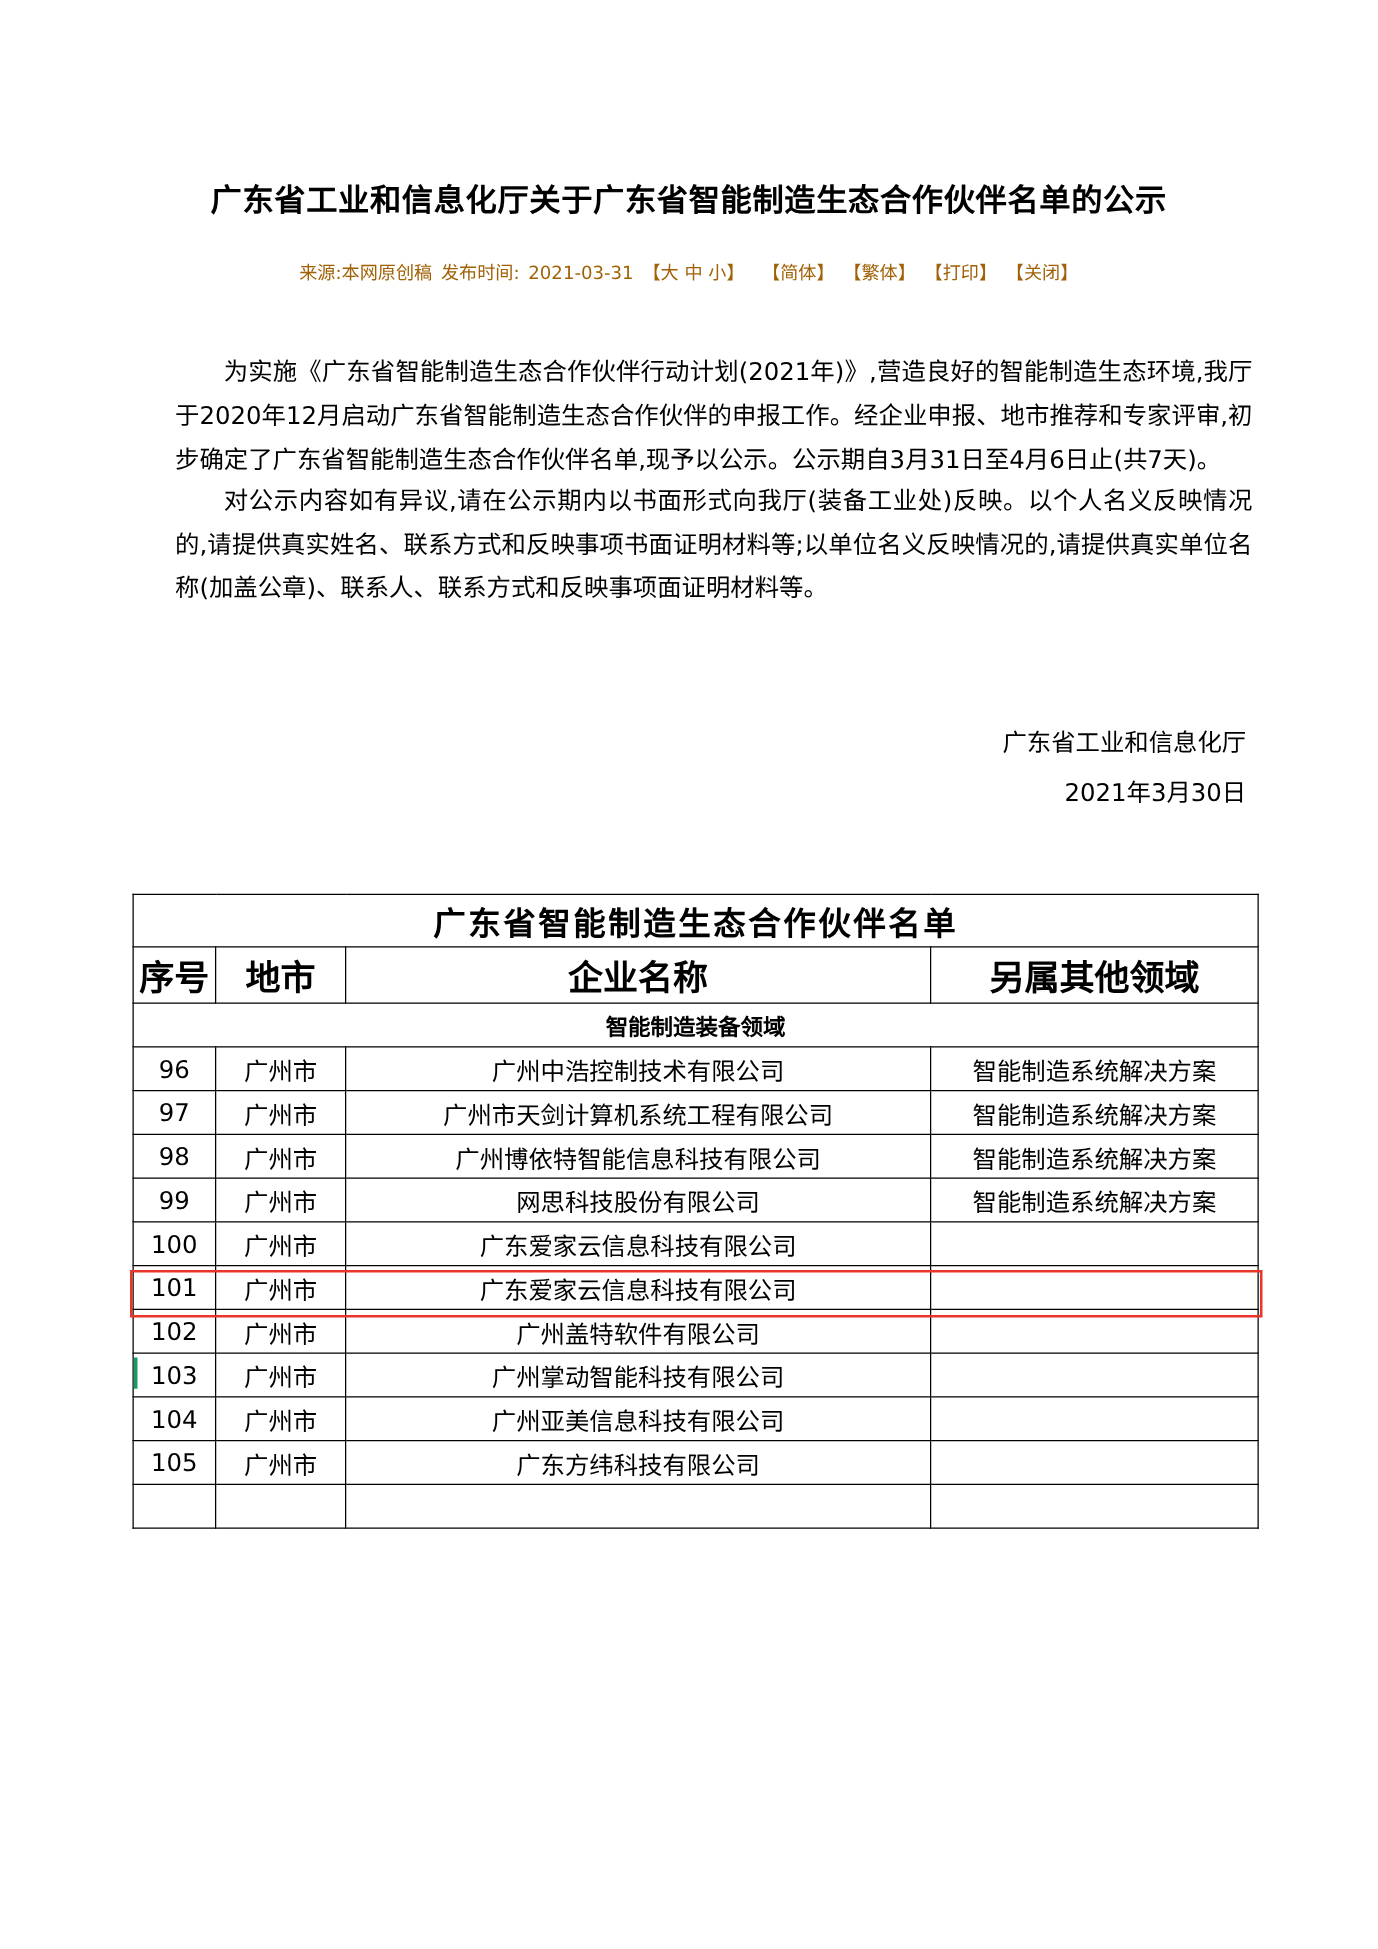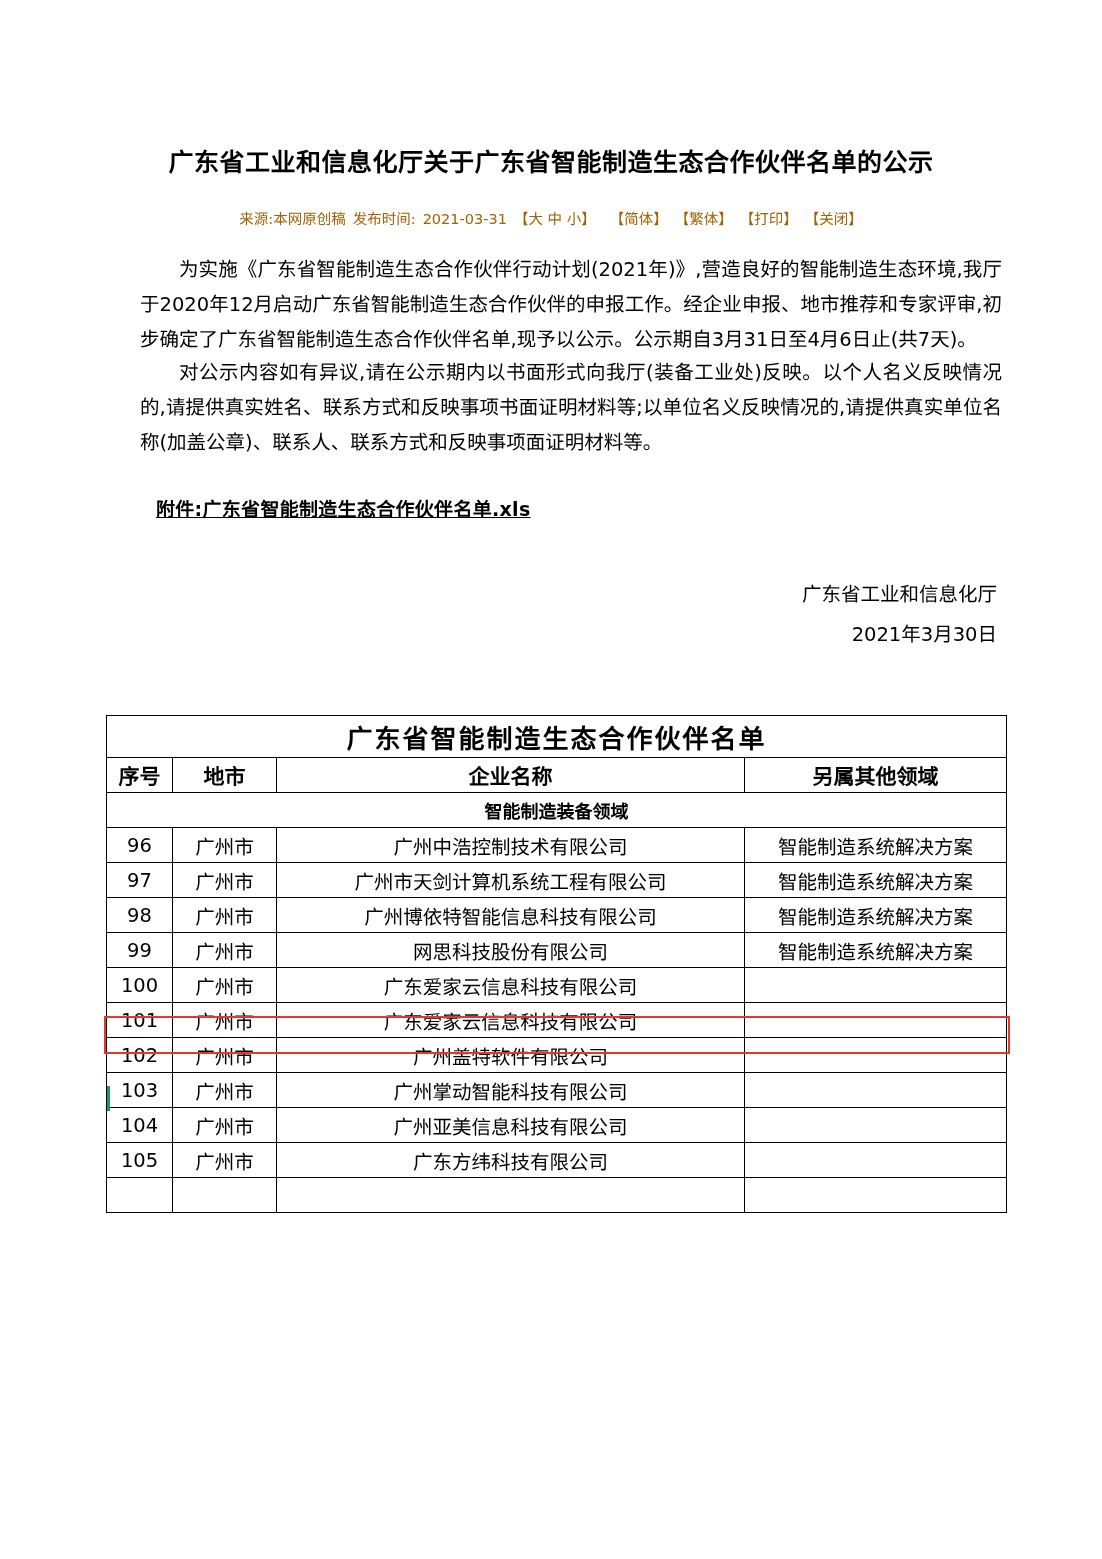--- a/index.html
+++ b/index.html
@@ -26,21 +26,21 @@
   .doc-title {
     position: absolute;
     left: 90px;
     top: 145px;
     width: 922px;
     text-align: center;
     font-size: 25px;
     font-weight: bold;
     letter-spacing: 0.5px;
     line-height: 34px;
-    font-family: Liberation Sans, sans-serif;
+    font-family: Liberation Serif, serif;
   }
   .meta-line {
     position: absolute;
     left: 90px;
     top: 208px;
     width: 922px;
     text-align: center;
     font-size: 14.5px;
     line-height: 22px;
     color: #a16207;
@@ -51,20 +51,21 @@
   }
   .meta-line .sp { display: inline-block; width: 7px; }
   .body-text {
     position: absolute;
     left: 140px;
     width: 862px;
     font-size: 19.5px;
     line-height: 35px;
     text-align: justify;
     text-justify: inter-ideograph;
+    margin-top: 28px;
   }
   .p1 { top: 252px; }
   .p2 { top: 355px; }
   .indent { text-indent: 2em; }
   .attachment {
     position: absolute;
     left: 156px;
     top: 494px;
     font-size: 19px;
     font-weight: bold;
@@ -102,21 +103,21 @@
     white-space: nowrap;
     overflow: hidden;
   }
   .tbl-title td {
     font-size: 26px;
     font-weight: bold;
     height: 57px;
     letter-spacing: 2px;
   }
   .hdr td {
-    font-size: 21px;
+    font-size: 28px;
     font-weight: bold;
     height: 40px;
   }
   .section td {
     font-size: 18px;
     font-weight: bold;
     height: 36px;
   }
   .row td { font-size: 19.5px; height: 31px; }
   .col-no { width: 66px; }
@@ -155,21 +156,20 @@
 
   <div class="doc-title">广东省工业和信息化厅关于广东省智能制造生态合作伙伴名单的公示</div>
 
   <div class="meta-line">
     <span class="seg">来源:</span><span class="seg">本网原创稿</span><span class="sp"></span><span class="seg">发布时间:</span><span class="sp"></span><span class="seg">2021-03-31</span><span class="sp"></span><span class="seg">【大 中 小】</span><span class="sp"></span><span class="sp"></span><span class="seg">【简体】</span><span class="sp"></span><span class="seg">【繁体】</span><span class="sp"></span><span class="seg">【打印】</span><span class="sp"></span><span class="seg">【关闭】</span>
   </div>
 
   <div class="body-text p1 indent">为实施《广东省智能制造生态合作伙伴行动计划(2021年)》,营造良好的智能制造生态环境,我厅于2020年12月启动广东省智能制造生态合作伙伴的申报工作。经企业申报、地市推荐和专家评审,初步确定了广东省智能制造生态合作伙伴名单,现予以公示。公示期自3月31日至4月6日止(共7天)。</div>
   <div class="body-text p2 indent">对公示内容如有异议,请在公示期内以书面形式向我厅(装备工业处)反映。以个人名义反映情况的,请提供真实姓名、联系方式和反映事项书面证明材料等;以单位名义反映情况的,请提供真实单位名称(加盖公章)、联系人、联系方式和反映事项面证明材料等。</div>
 
-  <div class="attachment">附件:广东省智能制造生态合作伙伴名单.xls</div>
 
   <div class="sign">
     <div>广东省工业和信息化厅</div>
     <div>2021年3月30日</div>
   </div>
 
   <div class="tbl-wrap">
     <table class="list">
       <colgroup>
         <col class="col-no">

